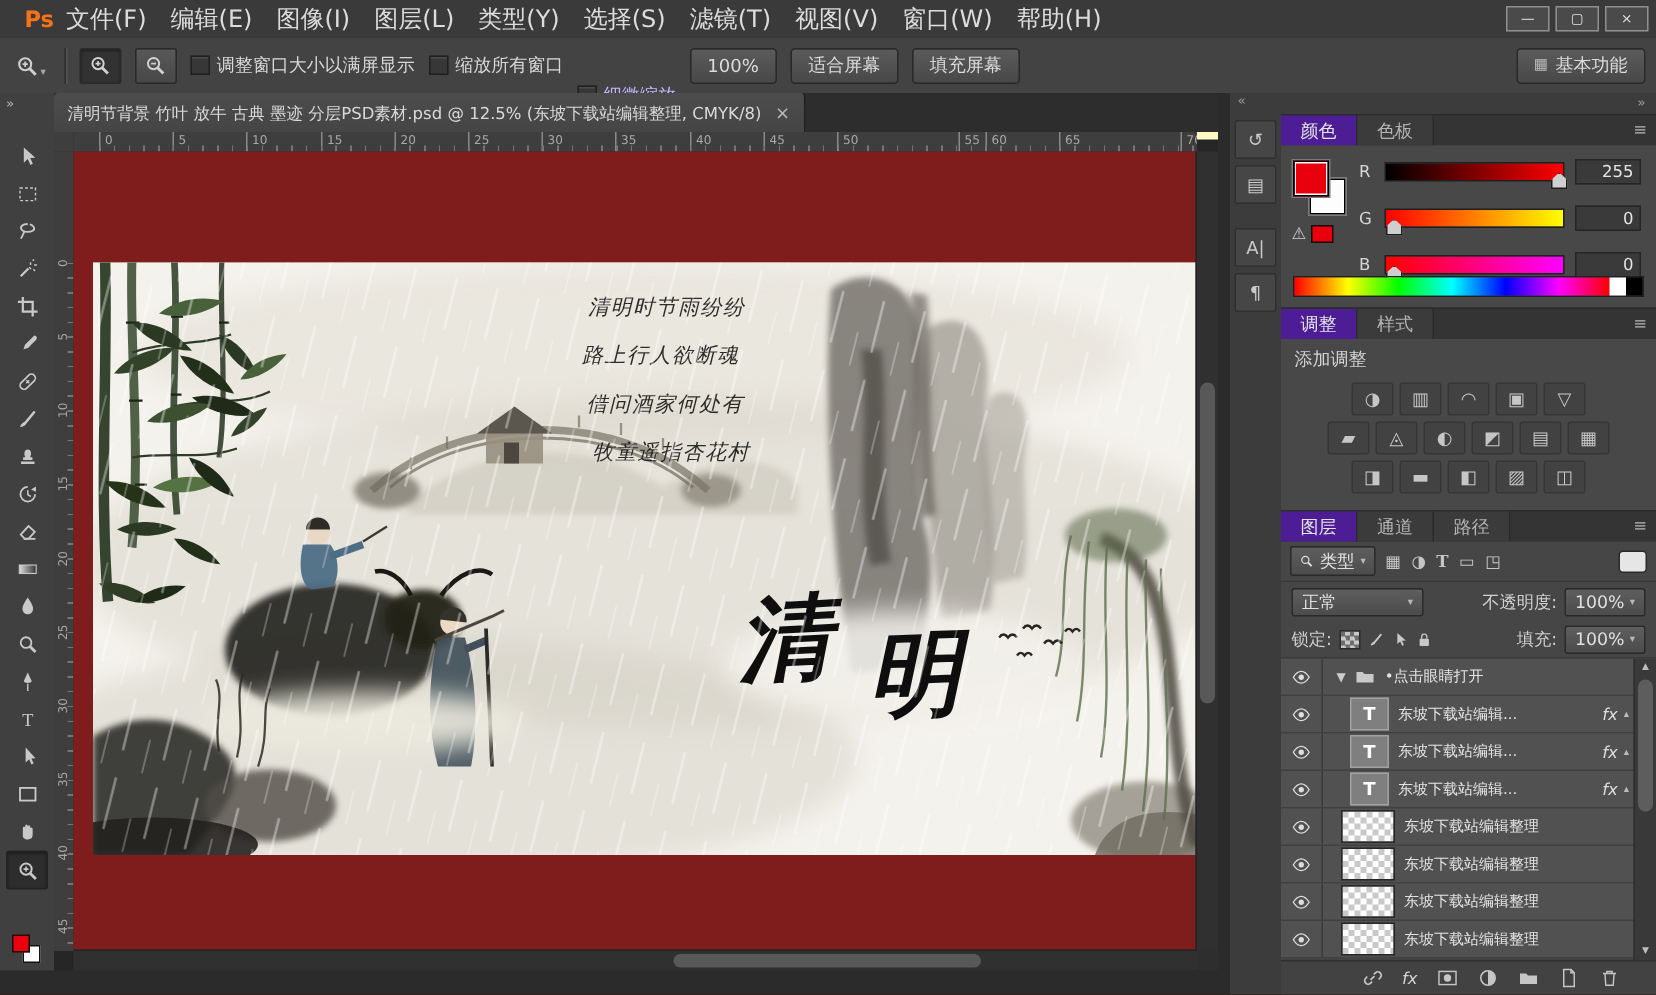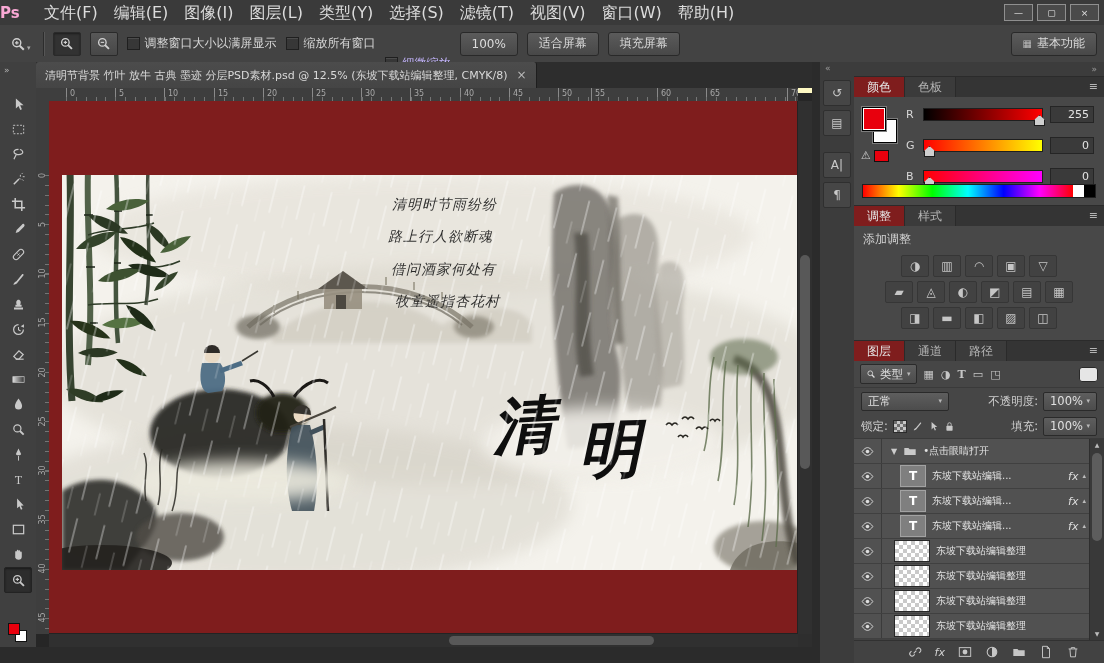--- a/index.html
+++ b/index.html
@@ -3,21 +3,21 @@
 <meta charset="utf-8">
 <style>
   html,body{margin:0;padding:0;background:#222;}
   body{font-family:"DejaVu Sans","Liberation Sans",sans-serif;-webkit-font-smoothing:antialiased;}
   .app{position:relative;width:1104px;height:663px;background:#2b2b2b;color:#d6d6d6;font-size:12px;overflow:hidden;}
   .i{width:15px;height:15px;display:block;}
   .i10{width:10px;height:10px}.i11{width:11px;height:11px}.i12{width:13px;height:13px}.i13{width:14px;height:14px}.i16{width:16px;height:16px}
 
   
   .menubar{position:absolute;top:0;left:0;right:0;height:25px;background:#3a3a3a;border-bottom:1px solid #252525;display:flex;align-items:center;}
-  .ps-logo{width:36px;text-align:left;color:#f9a8d4;font-weight:bold;font-size:15px;}
+  .ps-logo{width:36px;text-align:right;color:#f97316;font-weight:bold;font-size:15px;}
   .menu-item{padding:0 8px;line-height:25px;color:#dcdcdc;font-size:16px;}
   .win-controls{margin-left:auto;display:flex;gap:4px;padding-right:5px;}
   .win-btn{width:27px;height:15px;border:1px solid #8f8f8f;background:#4a4a4a;color:#e2e2e2;font-size:9px;display:flex;align-items:center;justify-content:center;}
 
   
   .optionsbar{position:absolute;top:25px;left:0;right:0;height:37px;background:#434343;border-bottom:1px solid #202020;display:flex;align-items:center;padding:0 7px;gap:9px;}
   .tool-preview{display:flex;align-items:flex-end;gap:1px;color:#d0d0d0;padding:2px 3px;}
   .tiny-caret{font-size:7px;color:#aaa;}
   .opt-sep{width:1px;height:24px;background:#2c2c2c;box-shadow:1px 0 0 #565656;}
   .zoom-btn{width:26px;height:22px;background:linear-gradient(#585858,#474747);border:1px solid #2a2a2a;border-radius:2px;display:flex;align-items:center;justify-content:center;color:#d2d2d2;}
@@ -71,21 +71,21 @@
   .minidock{position:absolute;left:820px;top:62px;width:34px;bottom:0;background:#3c3c3c;border-right:1px solid #2b2b2b;}
   .minidock-hd{height:13px;font-size:9px;color:#9d9d9d;padding:1px 0 0 5px;}
   .dock-icon{width:26px;height:24px;margin:4px auto 0;background:#464646;border:1px solid #2f2f2f;border-radius:2px;display:flex;align-items:center;justify-content:center;font-size:12px;color:#cacaca;}
   .dock-gap2{height:12px;}
 
   
   .panels{position:absolute;left:854px;top:62px;right:0;bottom:0;background:#3c3c3c;display:flex;flex-direction:column;}
   .dock-hd{height:14px;display:flex;justify-content:flex-end;align-items:center;padding:0 7px;color:#9d9d9d;font-size:9px;}
   .ptabs{height:20px;background:#343434;display:flex;position:relative;border-top:1px solid #2b2b2b;}
   .ptab{padding:0 13px;line-height:20px;font-size:12px;color:#b4b4b4;background:#3b3b3b;border-right:1px solid #2a2a2a;}
-  .ptab.active{background:#7f1d1d;color:#e4e4e4;}
+  .ptab.active{background:#4c1d95;color:#e4e4e4;}
   .pmenu{position:absolute;right:6px;top:3px;color:#b5b5b5;font-size:11px;}
   .pbody{background:#484848;}
 
   .color-body{height:108px;position:relative;display:flex;padding:6px 6px 0 6px;box-sizing:border-box;}
   .swatch-zone{width:42px;position:relative;}
   .fg-swatch{position:absolute;left:2px;top:4px;width:22px;height:22px;background:#e8000d;border:1px solid #000;box-shadow:inset 0 0 0 1px #fff,0 0 0 1px #7c7c7c;z-index:2;}
   .bg-swatch{position:absolute;left:13px;top:16px;width:22px;height:22px;background:#fdfdfd;border:1px solid #000;box-shadow:inset 0 0 0 1px #fff,0 0 0 1px #7c7c7c;}
   .gamut{position:absolute;left:1px;top:46px;display:flex;align-items:center;gap:3px;}
   .warn{font-size:11px;color:#cdcdcd;}
   .gamut-sw{width:13px;height:10px;background:#e8000d;border:1px solid #101010;}
@@ -446,21 +446,21 @@
       <span class="hmark" style="left:66px">5</span>
       <span class="hmark" style="left:115px">10</span>
       <span class="hmark" style="left:165px">15</span>
       <span class="hmark" style="left:214px">20</span>
       <span class="hmark" style="left:263px">25</span>
       <span class="hmark" style="left:312px">30</span>
       <span class="hmark" style="left:361px">35</span>
       <span class="hmark" style="left:411px">40</span>
       <span class="hmark" style="left:460px">45</span>
       <span class="hmark" style="left:509px">50</span>
-      <span class="hmark" style="left:542px">55</span>
+      <span class="hmark" style="left:590px">55</span>
       <span class="hmark" style="left:608px">60</span>
       <span class="hmark" style="left:657px">65</span>
       <span class="hmark" style="left:738px">70</span>
     </div>
     <div class="vruler">
       <span class="vmark" style="top:70px">0</span>
       <span class="vmark" style="top:119px">5</span>
       <span class="vmark" style="top:168px">10</span>
       <span class="vmark" style="top:217px">15</span>
       <span class="vmark" style="top:267px">20</span>

